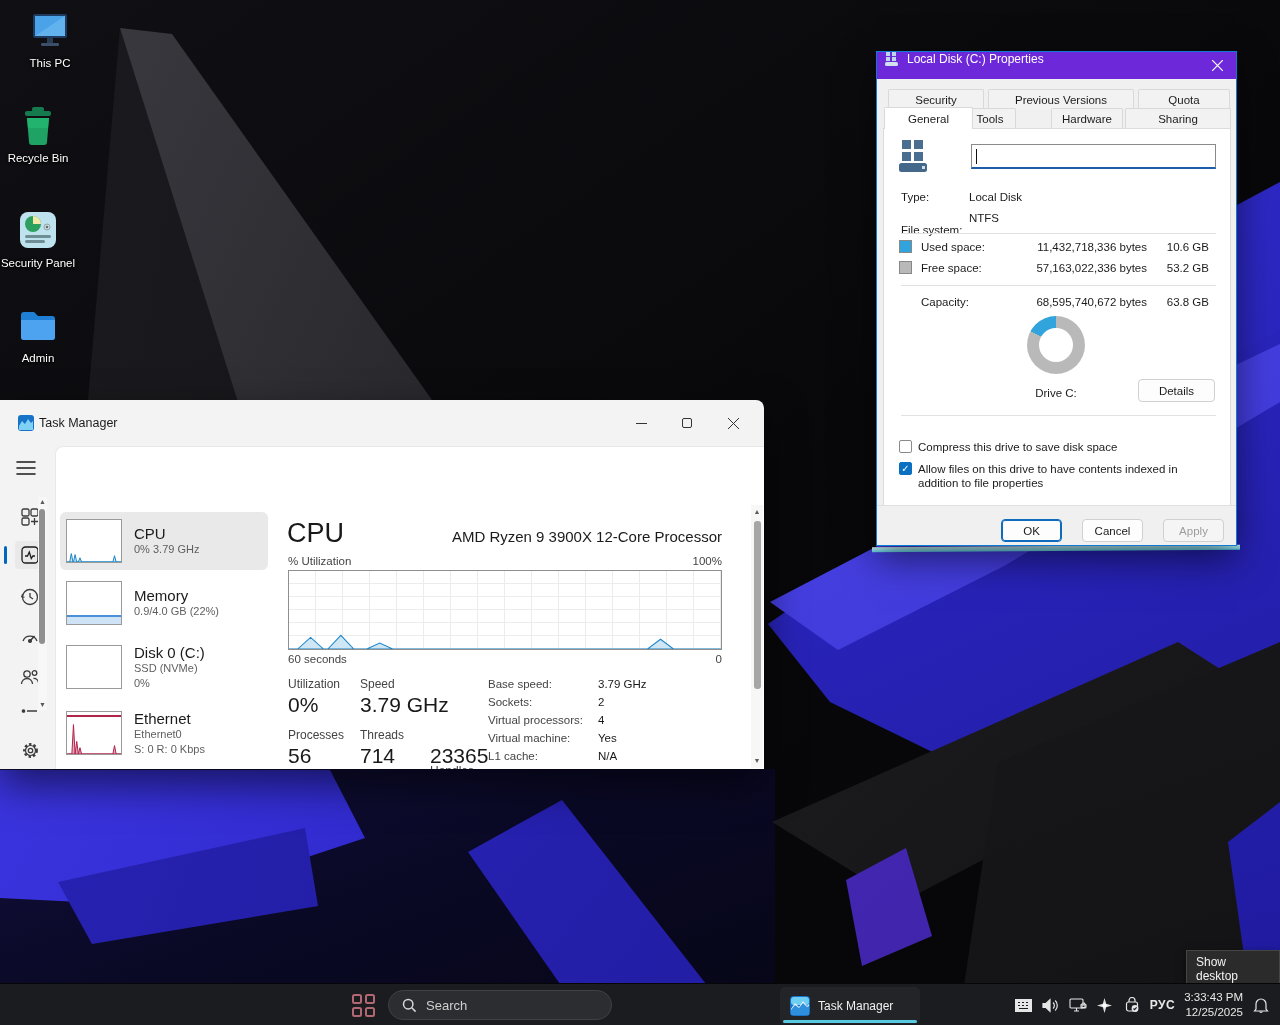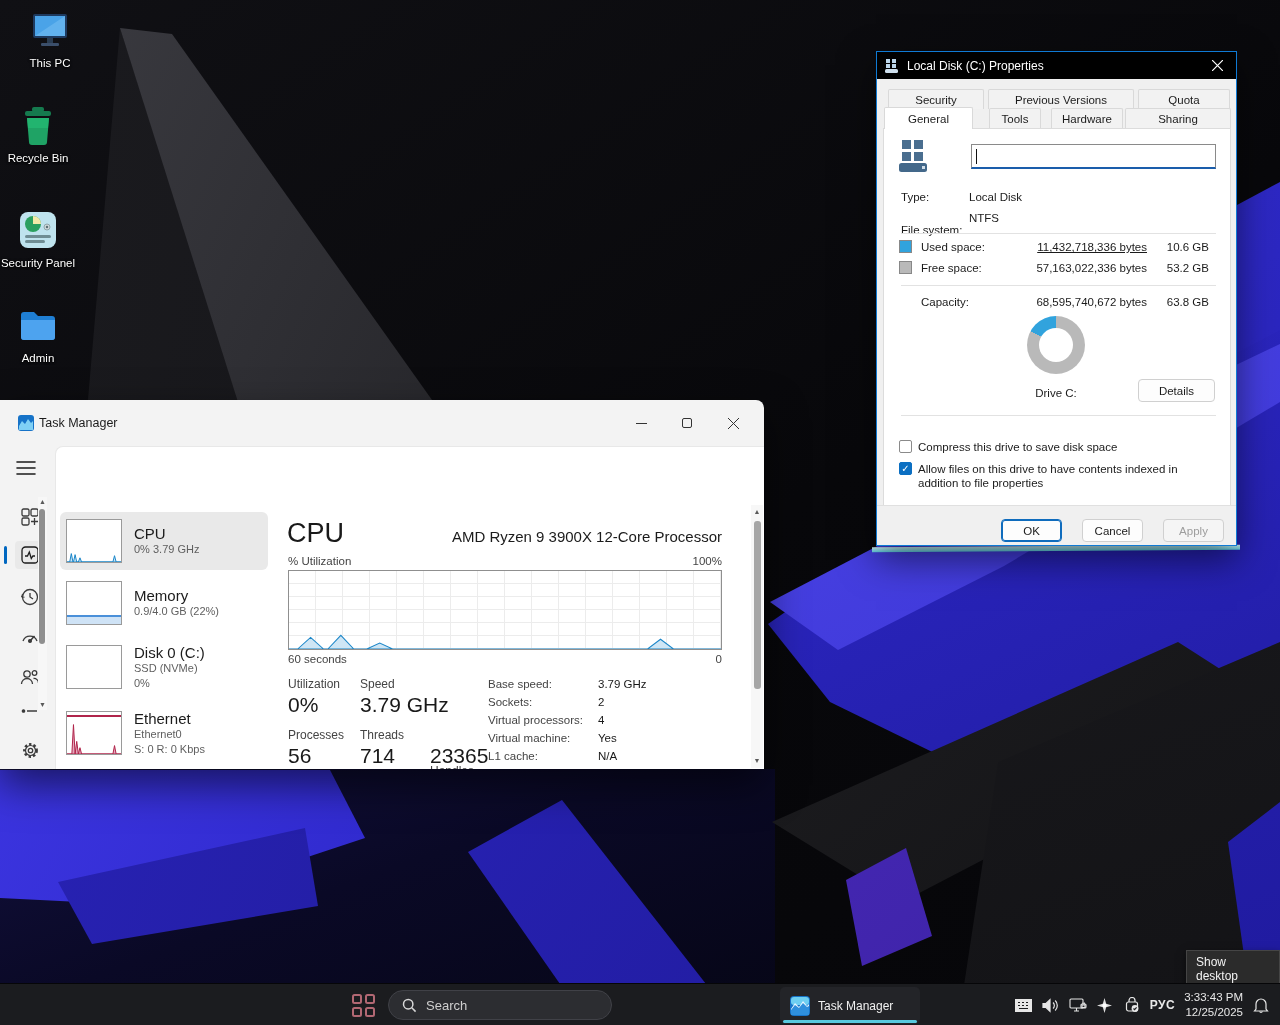--- a/index.html
+++ b/index.html
@@ -91,21 +91,21 @@
   .kv-lbl { font-size:11.5px; color:#444; }
   .kv-val { font-size:11.5px; color:#191919; }
 
   .sb-v { background:#f7f7f7; }
   .sb-thumb { position:absolute; left:1px; width:6px; border-radius:3px; background:#8f8f8f; }
   .sb-arrow { position:absolute; left:0; width:100%; text-align:center; font-size:7px; color:#5a5a5a; line-height:10px; }
 
   
   .dlg { left:876px; top:51px; width:361px; height:495px; background:#f0f0f0; z-index:3;
     border:1px solid #0f7ad4; box-shadow:0 14px 34px rgba(0,0,0,.5); }
-  .dlg-titlebar { position:absolute; left:0; top:0; right:0; height:27px; background:#000000; display:flex; align-items:center; }
+  .dlg-titlebar { position:absolute; left:0; top:0; right:0; height:27px; background:#6d28d9; display:flex; align-items:flex-start; }
   .dlg-title { color:#fff; font-size:12px; margin-left:7px; }
   .dlg-close { position:absolute; right:0; top:0; width:38px; height:27px; display:flex; align-items:center; justify-content:center; color:#fff; }
   .tab { position:absolute; height:20px; background:#f2f2f2; border:1px solid #d9d9d9; border-bottom:none;
     border-radius:2px 2px 0 0; font-size:11.5px; color:#1b1b1b; display:flex; align-items:center; justify-content:center; }
   .tab.active { background:#fff; height:22px; z-index:2; box-shadow:0 2px 0 #fff; }
   .dlg-page { position:absolute; left:6px; top:76px; width:348px; height:378px; background:#fff; border:1px solid #dcdcdc; }
   .f-lbl { font-size:11.5px; color:#1b1b1b; }
   .hr { position:absolute; height:1px; background:#e2e2e2; }
   .swatch { position:absolute; width:13px; height:13px; border:1px solid #888; }
   .bytes { position:absolute; font-size:11.5px; color:#1b1b1b; text-align:right; }
@@ -416,21 +416,21 @@
     </div>
   <div class="tab" style="left:111px;top:37px;width:146px;">
       <span>Previous Versions</span>
     </div>
   <div class="tab" style="left:261px;top:37px;width:92px;">
       <span>Quota</span>
     </div>
   <div class="tab active" style="left:7px;top:55px;width:89px;">
       <span>General</span>
     </div>
-  <div class="tab" style="left:112px;top:56px;width:52px;">
+  <div class="tab" style="left:87px;top:56px;width:52px;">
       <span>Tools</span>
     </div>
   <div class="tab" style="left:174px;top:56px;width:72px;">
       <span>Hardware</span>
     </div>
   <div class="tab" style="left:248px;top:56px;width:106px;">
       <span>Sharing</span>
     </div>
 
   <div class="dlg-page"></div>
@@ -452,21 +452,21 @@
 
   <div class="abs f-lbl" style="left:24px;top:139px;">Type:</div>
   <div class="abs f-lbl" style="left:92px;top:139px;">Local Disk</div>
   <div class="abs f-lbl" style="left:24px;top:160px;margin-top:12px;">File system:</div>
   <div class="abs f-lbl" style="left:92px;top:160px;">NTFS</div>
 
   <div class="hr" style="left:24px;top:181px;width:315px;"></div>
 
   <div class="swatch" style="left:22px;top:188px;background:#31a3dd;"></div>
   <div class="abs f-lbl" style="left:44px;top:189px;">Used space:</div>
-  <div class="bytes" style="left:130px;top:189px;width:140px;text-decoration:underline;">11,432,718,336 bytes</div>
+  <div class="bytes" style="left:130px;top:189px;width:140px;">11,432,718,336 bytes</div>
   <div class="bytes" style="left:280px;top:189px;width:52px;">10.6 GB</div>
 
   <div class="swatch" style="left:22px;top:209px;background:#b9b9b9;"></div>
   <div class="abs f-lbl" style="left:44px;top:210px;">Free space:</div>
   <div class="bytes" style="left:130px;top:210px;width:140px;">57,163,022,336 bytes</div>
   <div class="bytes" style="left:280px;top:210px;width:52px;">53.2 GB</div>
 
   <div class="hr" style="left:24px;top:233px;width:315px;"></div>
 
   <div class="abs f-lbl" style="left:44px;top:244px;">Capacity:</div>

